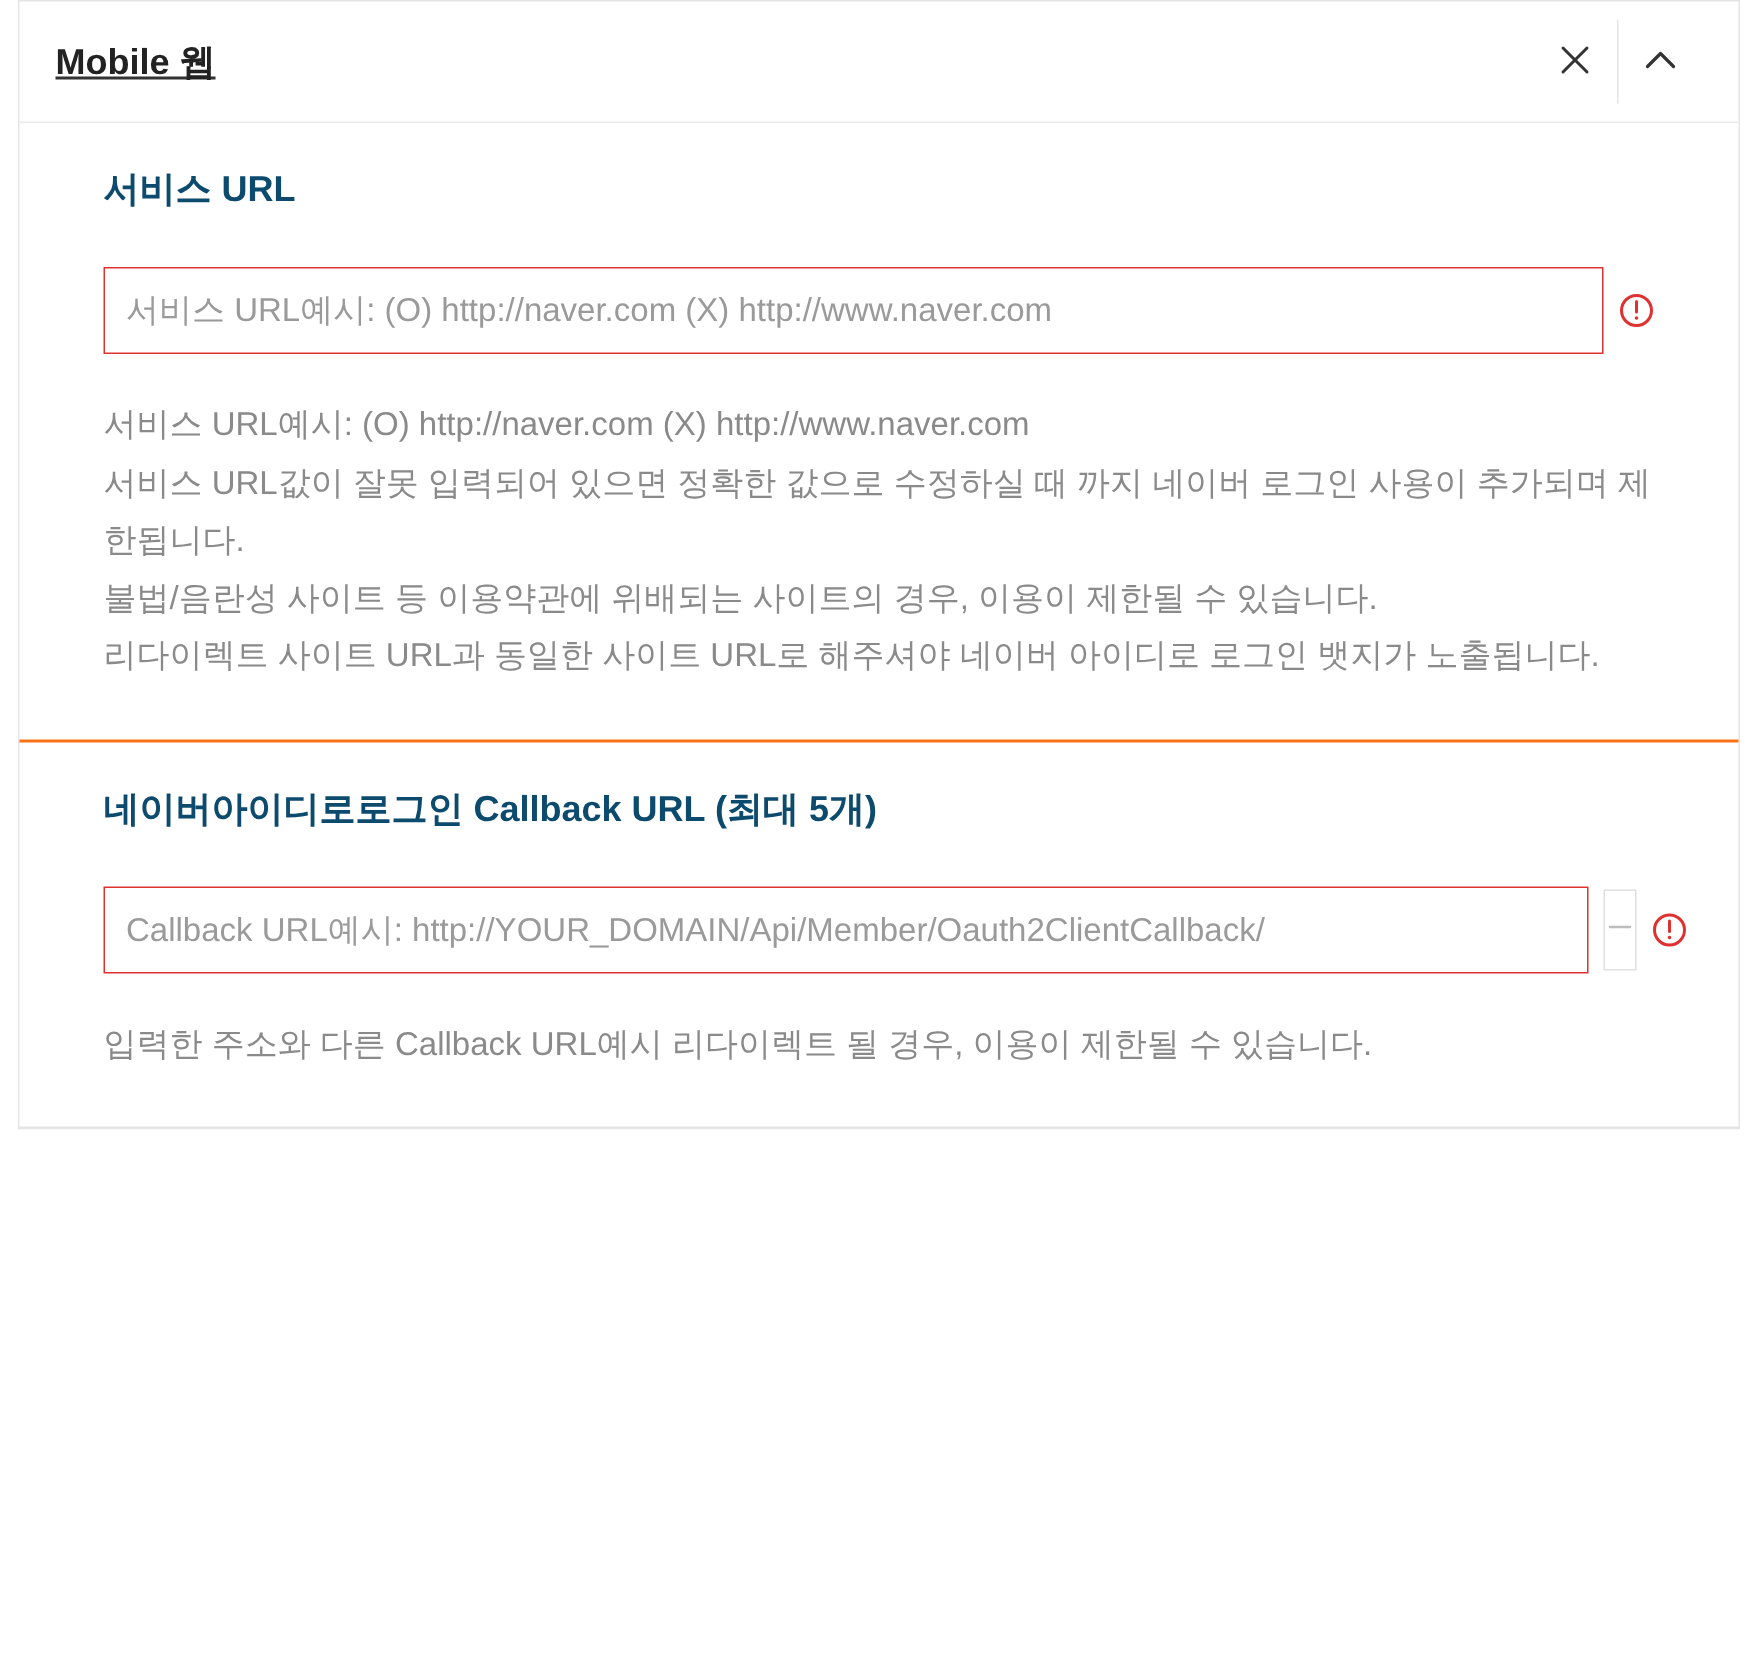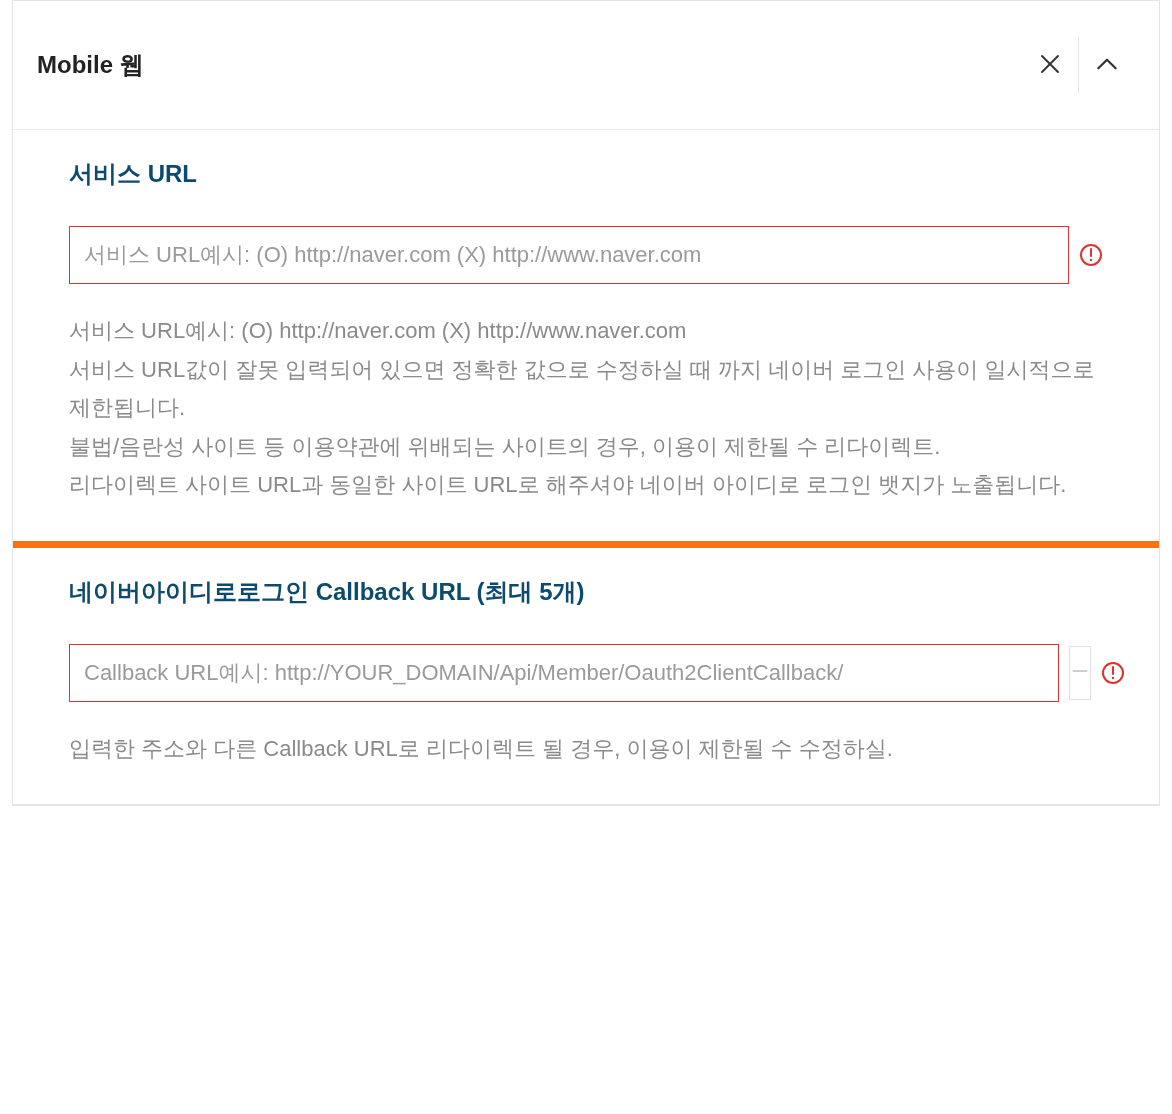--- a/index.html
+++ b/index.html
@@ -14,22 +14,23 @@
       color: #333;
     }
     .panel {
       border: 1px solid #e5e5e5;
       margin: 0 12px;
     }
     .panel-header {
       display: flex;
       align-items: center;
       justify-content: space-between;
-      padding: 36px 24px;
+      padding: 12px 24px;
       border-bottom: 1px solid #eaeaea;
+      text-decoration: underline;
     }
     .panel-title {
       font-size: 24px;
       font-weight: 700;
       color: #222;
     }
     .panel-controls {
       display: flex;
       align-items: center;
       gap: 0;
@@ -46,21 +47,21 @@
     }
     .divider-v {
       width: 1px;
       height: 56px;
       background: #e5e5e5;
     }
     .section {
       padding: 28px 56px 36px 56px;
     }
     .section + .section {
-      border-top: 7px solid #f97316;
+      border-top: 2px solid #f97316;
     }
     .section-title {
       font-size: 24px;
       font-weight: 700;
       color: #0c4a6e;
       margin-bottom: 36px;
     }
     .input-row {
       display: flex;
       align-items: center;
@@ -148,22 +149,22 @@
       <span class="error-icon">
         <svg width="24" height="24" viewBox="0 0 24 24" fill="none" stroke="#e03131" stroke-width="2">
           <circle cx="12" cy="12" r="10"></circle>
           <line x1="12" y1="6" x2="12" y2="13" stroke-linecap="round"></line>
           <circle cx="12" cy="17" r="1.2" fill="#e03131" stroke="none"></circle>
         </svg>
       </span>
     </div>
     <div class="help-text">
       <p>서비스 URL예시: (O) http://naver.com (X) http://www.naver.com</p>
-      <p>서비스 URL값이 잘못 입력되어 있으면 정확한 값으로 수정하실 때 까지 네이버 로그인 사용이 일시적으로 제한됩니다.</p>
-      <p>불법/음란성 사이트 등 이용약관에 위배되는 사이트의 경우, 이용이 제한될 수 리다이렉트.</p>
+      <p>서비스 URL값이 잘못 입력되어 있으면 정확한 값으로 수정하실 때 까지 네이버 로그인 사용이 추가되며 제한됩니다.</p>
+      <p>불법/음란성 사이트 등 이용약관에 위배되는 사이트의 경우, 이용이 제한될 수 있습니다.</p>
       <p>리다이렉트 사이트 URL과 동일한 사이트 URL로 해주셔야 네이버 아이디로 로그인 뱃지가 노출됩니다.</p>
     </div>
   </div>
 
   <div class="section">
     <div class="section-title">네이버아이디로로그인 Callback URL (최대 5개)</div>
     <div class="input-row">
       <input type="text" class="text-input callback" placeholder="Callback URL예시: http://YOUR_DOMAIN/Api/Member/Oauth2ClientCallback/" style="">
       <button class="minus-btn">
         <span>
@@ -174,17 +175,17 @@
       </button>
       <span class="error-icon">
         <svg width="24" height="24" viewBox="0 0 24 24" fill="none" stroke="#e03131" stroke-width="2">
           <circle cx="12" cy="12" r="10"></circle>
           <line x1="12" y1="6" x2="12" y2="13" stroke-linecap="round"></line>
           <circle cx="12" cy="17" r="1.2" fill="#e03131" stroke="none"></circle>
         </svg>
       </span>
     </div>
     <div class="help-text">
-      <p>입력한 주소와 다른 Callback URL로 리다이렉트 될 경우, 이용이 제한될 수 수정하실.</p>
+      <p>입력한 주소와 다른 Callback URL예시 리다이렉트 될 경우, 이용이 제한될 수 있습니다.</p>
     </div>
   </div>
 </div>
 <div class="bottom-border"></div>
 
 </body></html>

